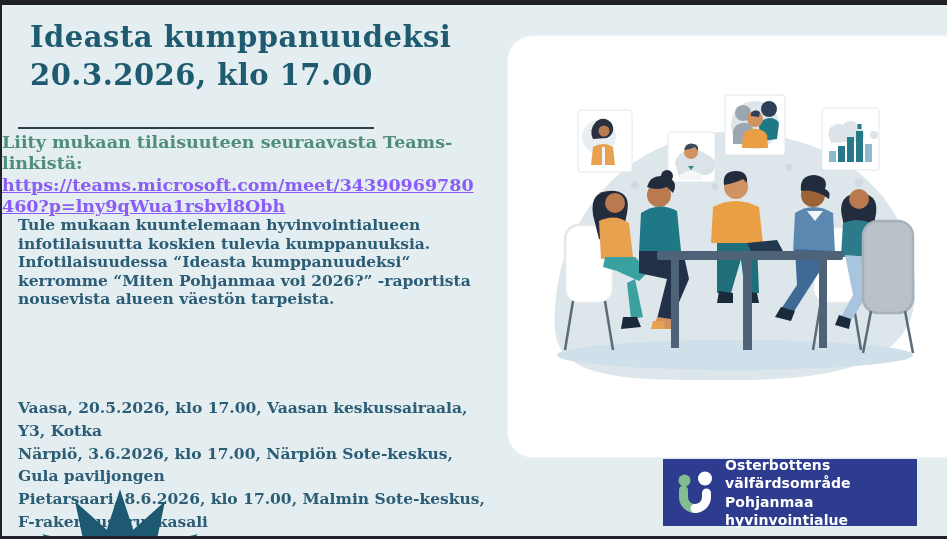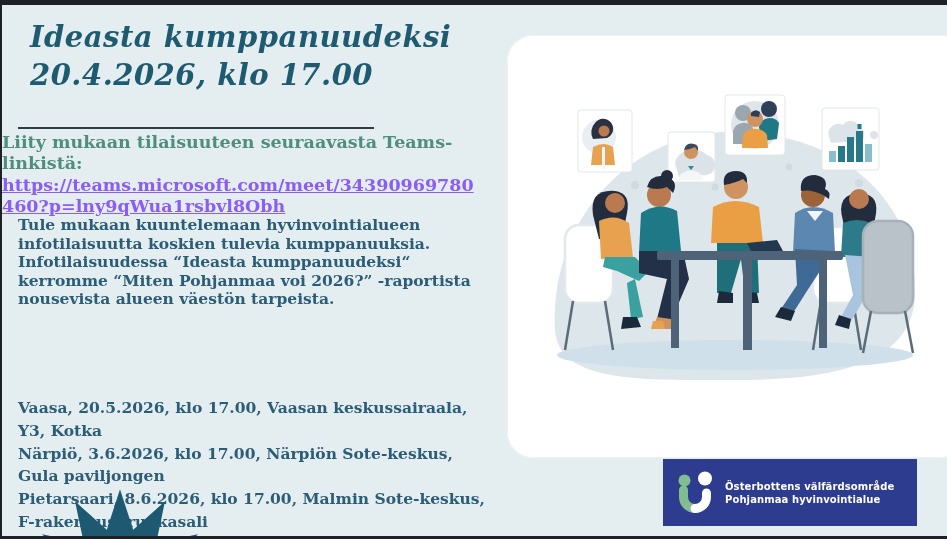--- a/index.html
+++ b/index.html
@@ -1,21 +1,21 @@
 <!DOCTYPE html>
 <html><head>
 <meta charset="utf-8">
 <style>
   html,body{margin:0;padding:0;background:#ffffff;}
   .stage{position:relative;width:947px;height:539px;background:#1e2126;overflow:hidden;
          font-family:"DejaVu Serif", serif;}
   .slide{position:absolute;left:2px;top:5px;right:0;bottom:3px;background:#e4edf0;overflow:hidden;}
 
   .title{position:absolute;left:28px;top:14px;width:480px;
-         font-style:italic;font-weight:700;font-size:29px;line-height:1.3;
+         font-weight:700;font-size:29px;line-height:1.3;
          color:#1e5b70;letter-spacing:0.5px;}
 
   .rule{position:absolute;left:16px;top:122px;width:356px;height:2px;background:#2c3e4a;}
 
   .teams{position:absolute;left:0;top:127px;width:478px;
          font-size:17.5px;line-height:1.22;color:#4f8e7b;font-weight:600;}
   .teams a{color:#8b5cf6;text-decoration:underline;word-break:break-all;}
 
   .para{position:absolute;left:16px;width:466px;font-size:15.5px;line-height:1.2;
         color:#2b5d76;font-weight:600;}
@@ -28,31 +28,31 @@
   .starburst{position:absolute;left:26px;top:472px;width:184px;height:62px;}
 
   .card{position:absolute;left:505px;top:30px;right:-20px;height:423px;background:#ffffff;
         border-radius:26px;box-shadow:0 0 0 1px #eef2f4 inset;}
   .card svg{position:absolute;left:0;top:0;width:100%;height:100%;}
 
   .logo{position:absolute;left:661px;top:454px;width:254px;height:67px;background:#2e3c8f;
         display:flex;align-items:center;}
   .logo-mark{width:46px;height:46px;margin-left:9px;flex:0 0 auto;}
   .logo-text{margin-left:7px;color:#ffffff;font-family:"DejaVu Sans", sans-serif;
-             font-weight:700;font-size:10px;line-height:1.3;letter-spacing:0.1px;}
+             font-weight:700;font-size:14px;line-height:1.3;letter-spacing:0.1px;}
 </style>
 </head>
 <body>
 
 <div class="stage">
   <div class="slide">
 
     <div class="title">
       <div>Ideasta kumppanuudeksi</div>
-      <div>20.4.2026, klo 17.00</div>
+      <div>20.3.2026, klo 17.00</div>
     </div>
 
     <div class="rule"></div>
 
     <div class="teams">
       <div>Liity mukaan tilaisuuteen seuraavasta Teams- linkistä:</div>
       <a href="#">https://teams.microsoft.com/meet/34390969780460?p=lny9qWua1rsbvl8Obh</a>
     </div>
 
     <div class="para para1">Tule mukaan kuuntelemaan hyvinvointialueen infotilaisuutta koskien tulevia kumppanuuksia. Infotilaisuudessa “Ideasta kumppanuudeksi“ kerromme “Miten Pohjanmaa voi 2026?”  -raportista nousevista alueen väestön tarpeista.</div>

